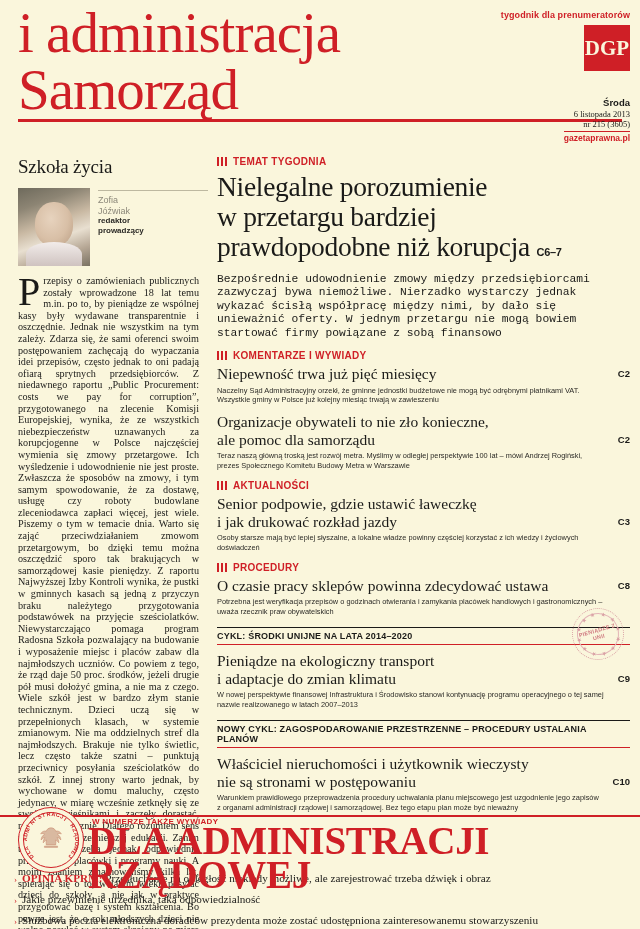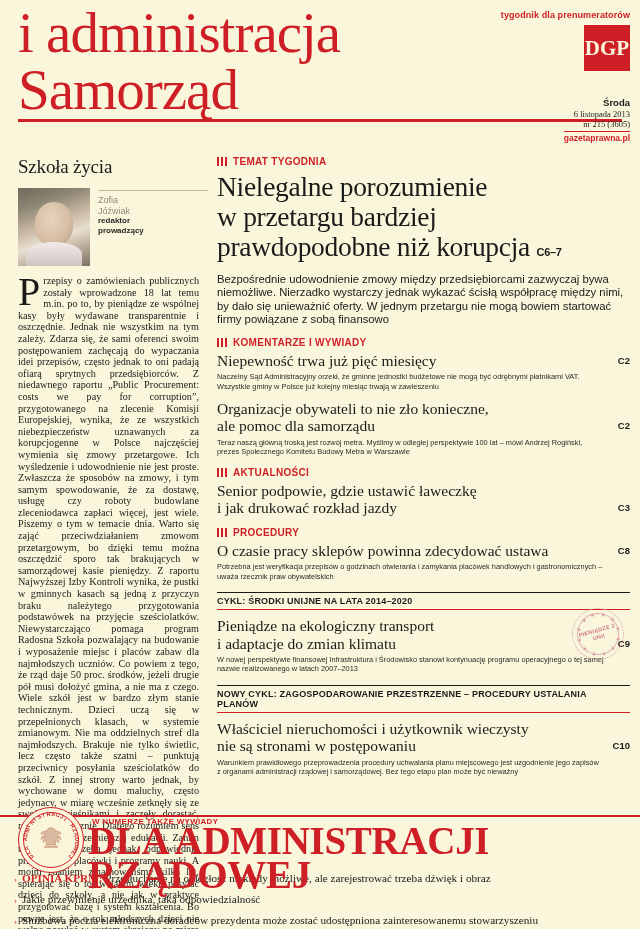--- a/index.html
+++ b/index.html
@@ -112,21 +112,21 @@
     font-size:27.5px; line-height:30px; font-family:"Liberation Serif", serif;
     letter-spacing:-.3px; margin-bottom:6px;
   }
   .page-ref {
     font-family:"Liberation Sans", sans-serif; font-size:11px;
     font-weight:bold; color:#1a1a18; white-space:nowrap;
   }
   .page-ref-sm { font-family:"Liberation Sans", sans-serif; font-size:9.5px; font-weight:bold; }
 
   .lead-deck {
-    font-size:11.3px; line-height:13.4px; font-family:Liberation Sans, sans-serif;
+    font-size:11.3px; line-height:13.4px; font-family:Liberation Mono, monospace;
     margin-bottom:0;
   }
 
   .item { margin-bottom:9px; }
   .item-head {
     font-size:15.5px; line-height:17.5px; font-family:"Liberation Serif", serif;
     display:flex; justify-content:space-between; align-items:flex-end; gap:22px;
   }
   .item-head .htext { flex:1; }
   .item-sub {
@@ -288,20 +288,21 @@
       <span>AKTUALNOŚCI</span>
     </div>
     <div class="item">
       <div class="item-head">
         <span class="htext">
           <span>Senior podpowie, gdzie ustawić ławeczkę</span><br>
           <span>i jak drukować rozkład jazdy</span>
         </span>
         <span class="page-ref-sm">C3</span>
       </div>
+      <div class="item-sub">Osoby starsze mają być lepiej słyszalne, a lokalne władze powinny częściej korzystać z ich wiedzy i życiowych doświadczeń</div>
     </div>
 
     <div class="kicker sec-head">
       <span class="kicker-bars"></span>
       <span>PROCEDURY</span>
     </div>
     <div class="item">
       <div class="item-head">
         <span class="htext">O czasie pracy sklepów powinna zdecydować ustawa</span>
         <span class="page-ref-sm">C8</span>

